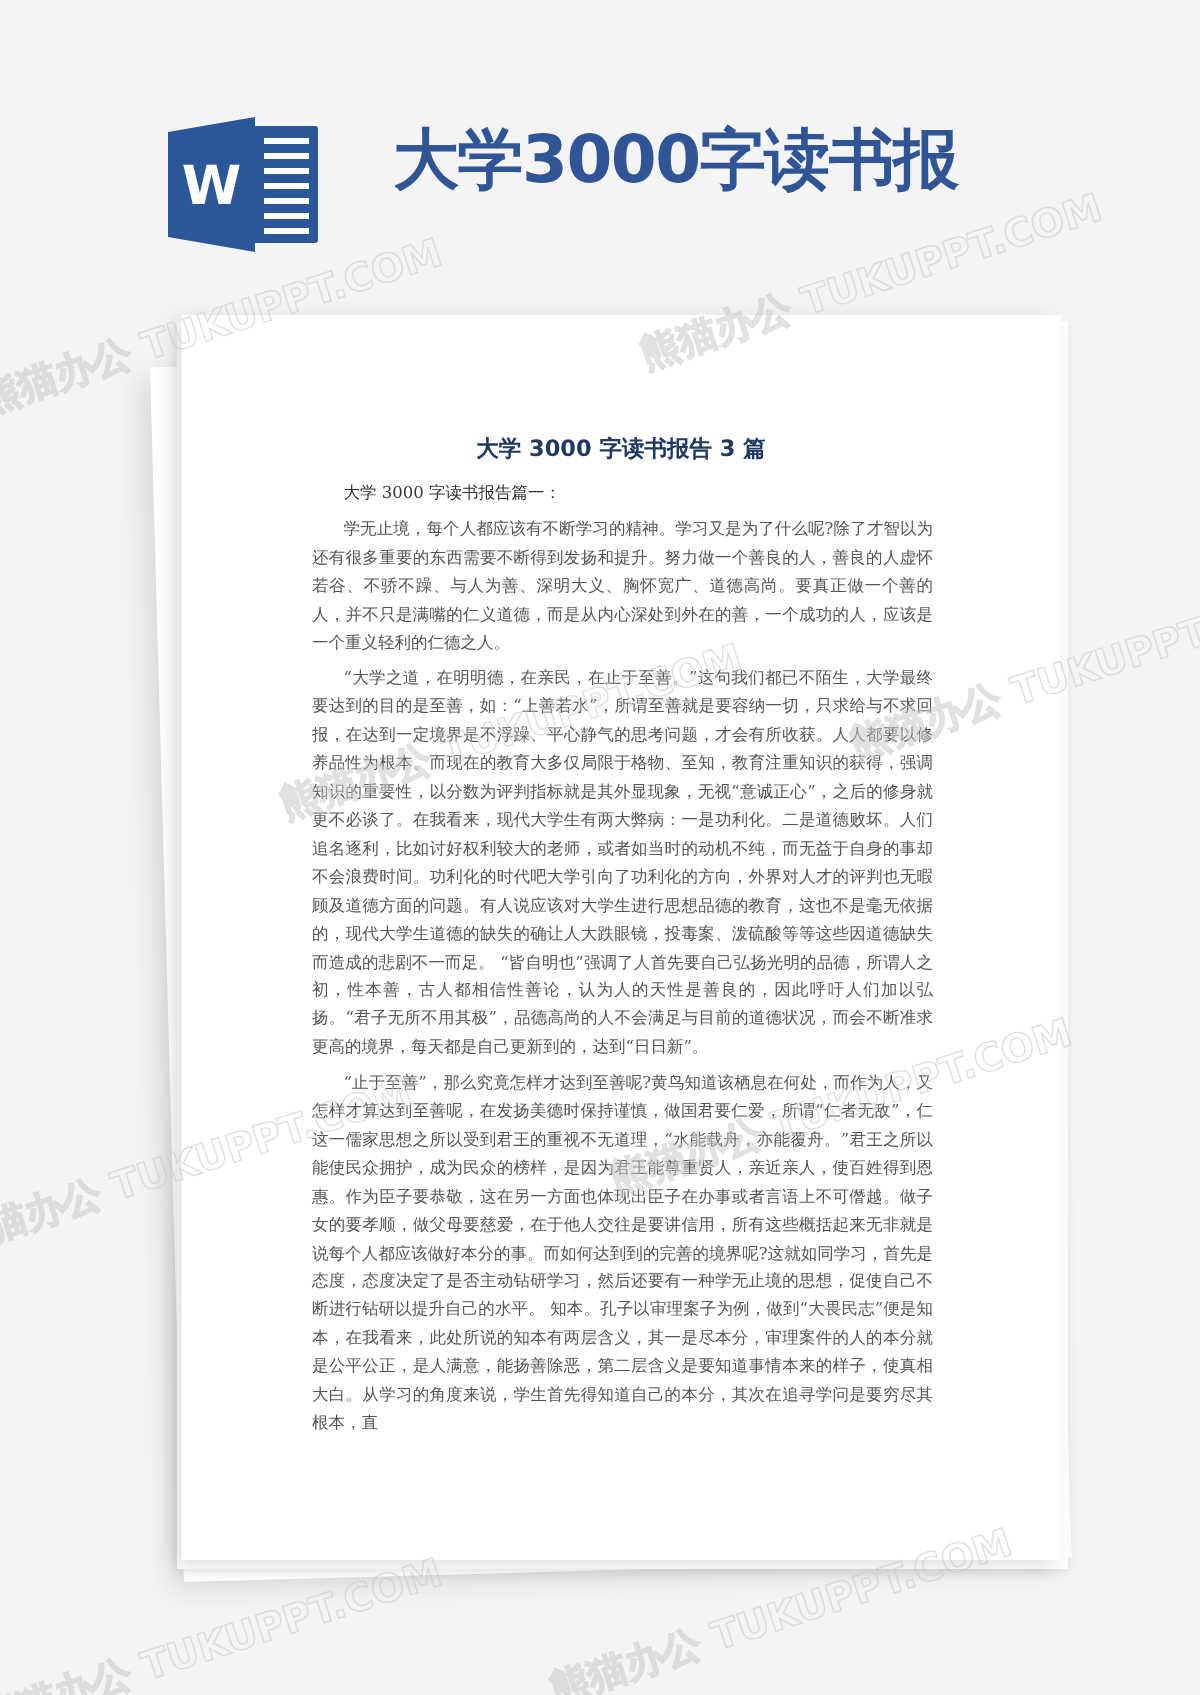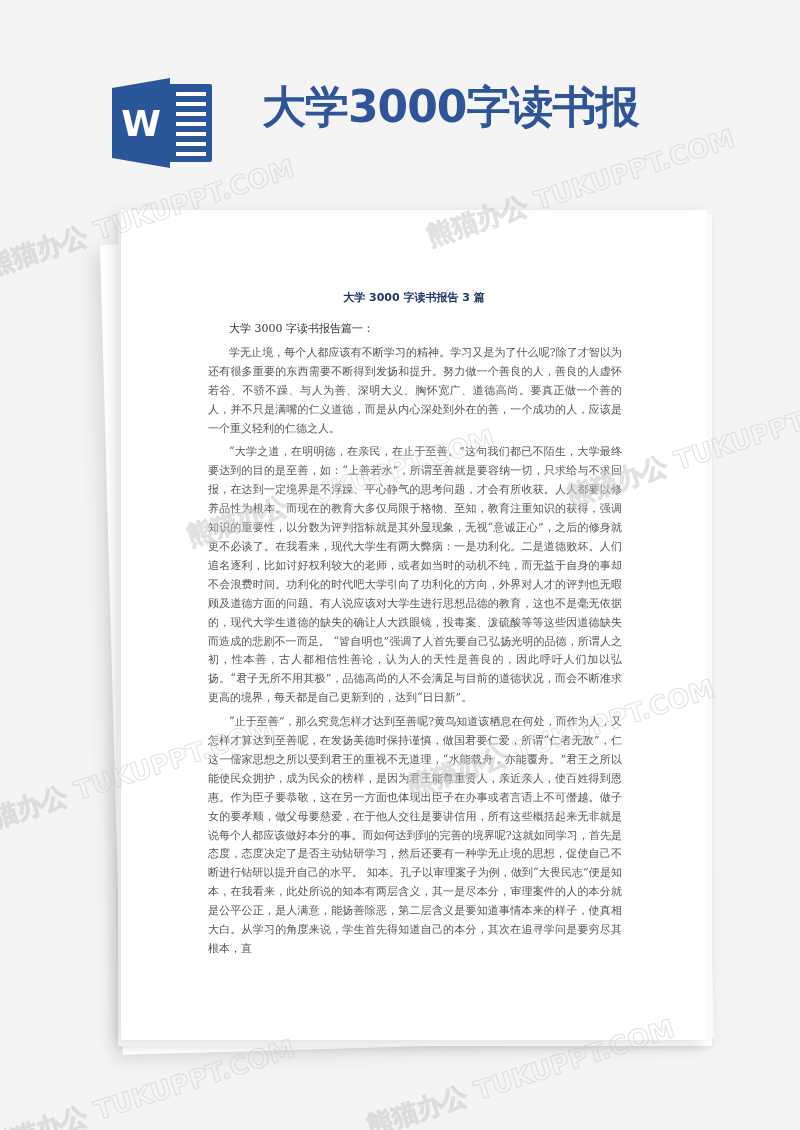--- a/index.html
+++ b/index.html
@@ -81,21 +81,21 @@
       box-shadow: -6px 4px 14px rgba(0,0,0,0.12);
     }
     .doc-title {
       position: absolute;
       left: 0;
       top: 80px;
       width: 586px;
       text-align: center;
       font-family: "DejaVu Sans", sans-serif;
       font-weight: bold;
-      font-size: 11px;
+      font-size: 15px;
       color: #1f3864;
     }
     .doc-body {
       position: absolute;
       left: 87px;
       top: 110px;
       width: 414px;
       font-family: "DejaVu Serif", serif;
       font-size: 11px;
       line-height: 18.9px;

